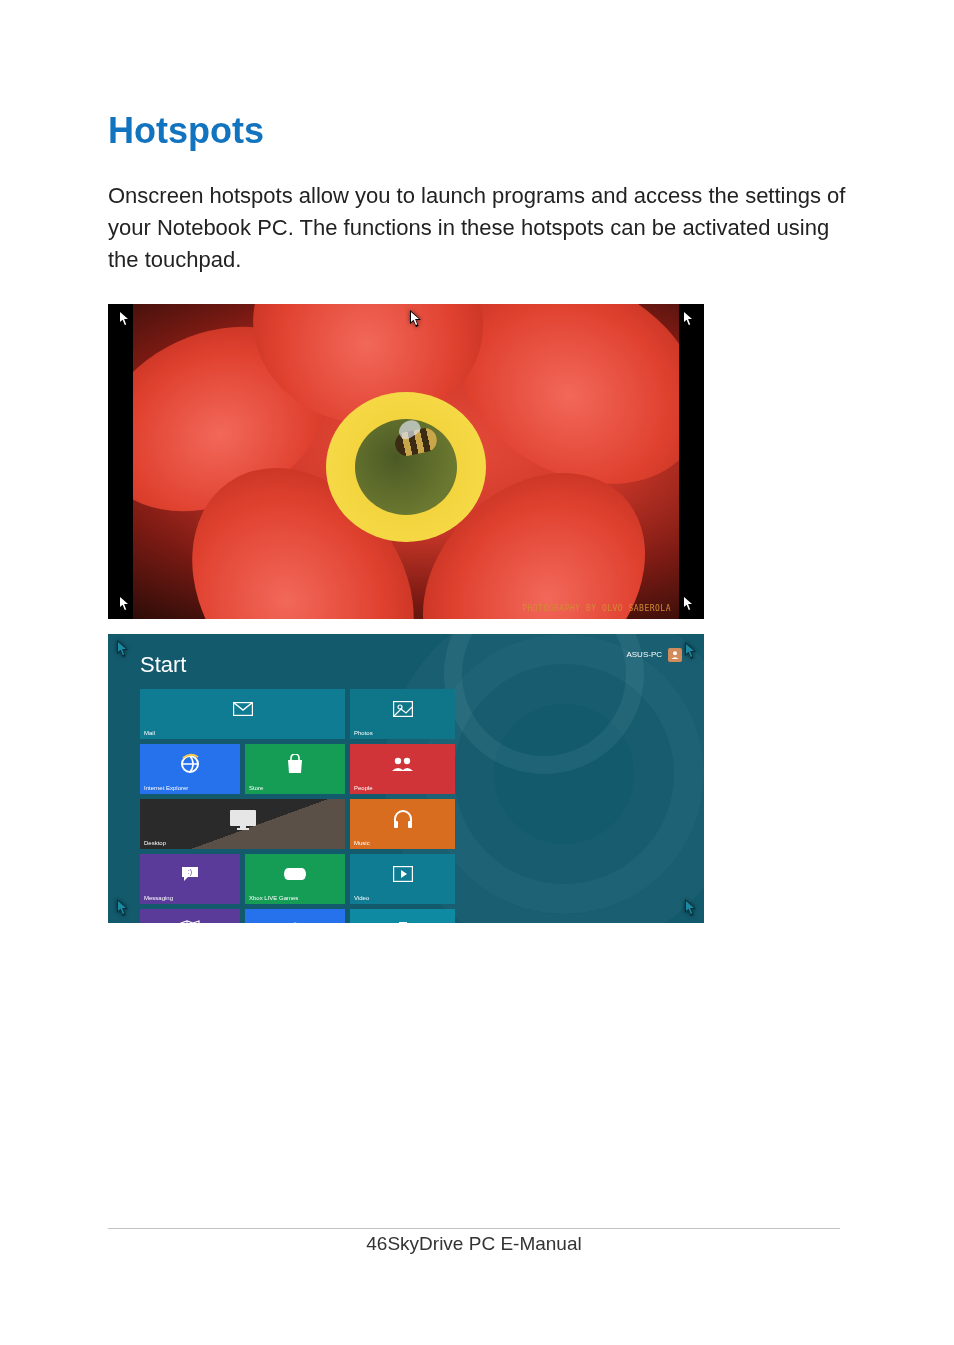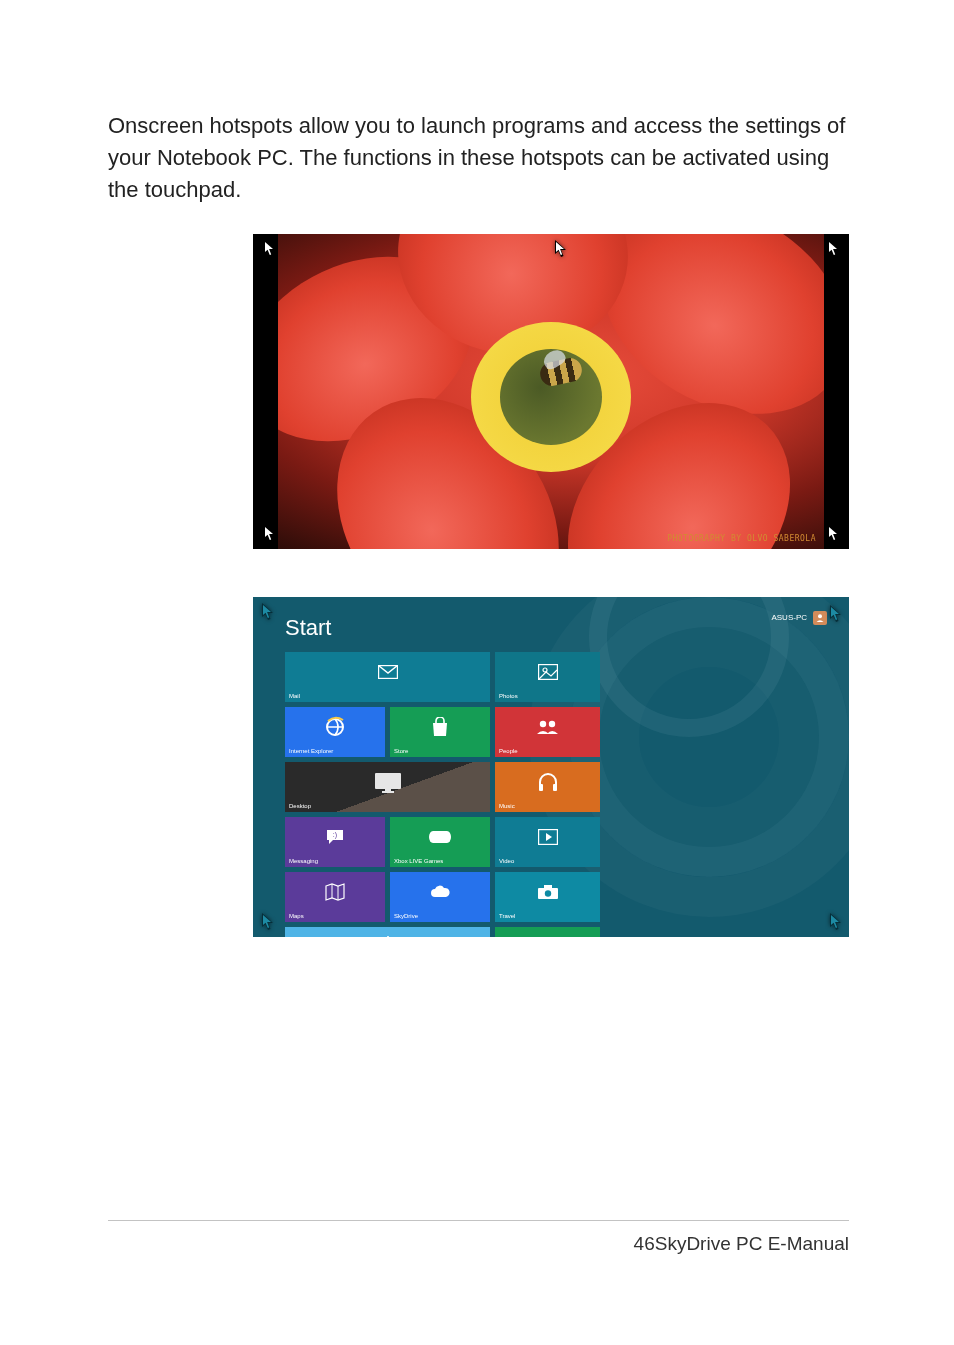--- a/index.html
+++ b/index.html
@@ -1,68 +1,69 @@
 <!DOCTYPE html>
 <html><head>
 <meta charset="utf-8">
 <style>
   * { box-sizing: border-box; margin: 0; padding: 0; }
   html, body { width: 954px; height: 1345px; background: #fff; font-family: "Segoe UI", "Myriad Pro", Arial, sans-serif; color: #222; }
   .page { position: relative; width: 954px; height: 1345px; padding: 110px 105px 0 108px; }
   .h1 { color: #1273be; font-size: 36px; font-weight: 700; margin-bottom: 28px; }
   .para { font-size: 22px; line-height: 1.45; margin-bottom: 28px; }
   .h2 { color: #1273be; font-size: 24px; font-weight: 700; margin-bottom: 20px; }
-  .screenshot-wrap { display: flex; justify-content: flex-end; margin-bottom: 48px; }
+  .screenshot-wrap { display: flex; justify-content: flex-start; margin-bottom: 15px; }
 
   
   .shot1 { position: relative; width: 596px; height: 315px; background: #000; }
   .photo-area { position: absolute; left: 25px; top: 0; right: 25px; bottom: 0; overflow: hidden; background: radial-gradient(ellipse 90% 70% at 55% 45%, #e84d3c 0%, #d1392a 35%, #7a1a13 70%, #2b0c08 100%); }
   
   .petal { position: absolute; background: radial-gradient(ellipse at 50% 60%, #f2685a 0%, #e0412f 55%, #b22818 100%); border-radius: 50%; }
   .flower-center { position: absolute; left: 50%; top: 52%; width: 160px; height: 150px; transform: translate(-50%,-50%); border-radius: 50%; background: radial-gradient(circle at 50% 50%, #5a6a2d 0%, #6f7b2f 22%, #f2d23b 32%, #f5d946 75%, #d8bb2c 100%); }
   .flower-center::after { content:""; position:absolute; inset:18%; border-radius:50%; background: radial-gradient(circle at 40% 40%, #4b5a25 0%, #6b7830 70%); }
   .bee { position:absolute; left:48%; top:40%; width:42px; height:24px; background:linear-gradient(90deg,#3a2b12 0 20%,#caa64a 20% 35%,#3a2b12 35% 50%,#caa64a 50% 65%,#3a2b12 65% 80%,#caa64a 80% 100%); border-radius:12px; transform:rotate(-12deg); }
   .bee::before { content:""; position:absolute; left:6px; top:-10px; width:22px; height:16px; background:rgba(220,225,235,.7); border-radius:60% 60% 40% 40%; transform:rotate(-20deg); }
   .watermark { position:absolute; right:8px; bottom:6px; font-size:8px; letter-spacing:.5px; color:#d28b32; font-family: Consolas, monospace; }
   .cursor { position:absolute; width:14px; height:18px; }
   .cursor svg { width:14px; height:18px; display:block; filter: drop-shadow(0 0 2px rgba(0,0,0,.6)); }
   .cursor-white svg path.fill { fill:#fff; }
   .cursor-white svg path.stroke { fill:#000; }
   .cursor-teal svg path.fill { fill:#1d8aa3; }
   .cursor-teal svg path.stroke { fill:#062f3a; }
 
   
-  .shot2 { position: relative; width: 596px; height: 340px; background: #135a6d; overflow:hidden; }
+  .shot2 { position: relative; width: 596px; height: 289px; background: #135a6d; overflow:hidden; }
   .swirl { position:absolute; right:-40px; top:-40px; width:360px; height:360px; border-radius:50%; border: 40px solid rgba(255,255,255,.03); box-shadow: inset 0 0 0 30px rgba(180,220,230,.05), inset 0 0 0 70px rgba(255,255,255,.02); }
   .swirl2 { position:absolute; right:60px; top:-60px; width:200px; height:200px; border-radius:50%; border: 18px solid rgba(180,220,230,.08); }
   .start-label { position:absolute; left:32px; top:18px; color:#fff; font-size:22px; font-weight:300; }
   .user-chip { position:absolute; right:22px; top:14px; display:flex; align-items:center; gap:6px; color:#fff; font-size:8px; }
   .user-chip .avatar { width:14px; height:14px; background:#d28b5a; border-radius:2px; display:flex; align-items:center; justify-content:center; }
   .tiles { position:absolute; left:32px; top:55px; width:330px; display:grid; grid-template-columns: 100px 100px 50px 50px; grid-auto-rows: 50px; gap: 5px; }
   .tile { position:relative; color:#fff; font-size:6px; padding:3px 4px; display:flex; flex-direction:column; justify-content:flex-end; }
   .tile .ic { position:absolute; left:50%; top:40%; transform:translate(-50%,-50%); }
   .tile svg { display:block; }
   .c-teal   { background:#0f7c94; }
   .c-teal2  { background:#0e8aa3; }
   .c-purple { background:#5b3b9a; }
   .c-darktl { background:#0f7689; }
   .c-blue   { background:#2672ec; }
   .c-green  { background:#159d55; }
   .c-red    { background:#d13438; }
   .c-orange { background:#d86c1f; }
   .c-sky    { background:#4fb4e6; }
   .c-desk   { background:#222; background-image: linear-gradient(160deg,#2a2a2a 0 55%,#5b5048 55% 100%); }
 
-  .footer { position:absolute; left:108px; right:105px; bottom:90px; border-top:1px solid #c3c3c3; padding-top:12px; display:flex; justify-content:flex-end; font-size:19px; color:#333; }
+  .footer { position:absolute; left:108px; right:114px; bottom:90px; border-top:1px solid #c3c3c3; padding-top:4px; display:flex; justify-content:center; font-size:19px; color:#333; }
 </style>
 </head>
 <body>
 
 <div class="page">
 
+  <h1 class="h1">Hotspots</h1>
 
   <p class="para">Onscreen hotspots allow you to launch programs and access the settings of your Notebook PC. The functions in these hotspots can be activated using the touchpad.</p>
 
 
   <div class="screenshot-wrap">
     <div class="shot1">
       <div class="photo-area">
 
         <div class="petal" style="left:-40px; top:30px; width:240px; height:170px; transform:rotate(-25deg);"></div>
         <div class="petal" style="right:-30px; top:-20px; width:260px; height:190px; transform:rotate(30deg);"></div>

